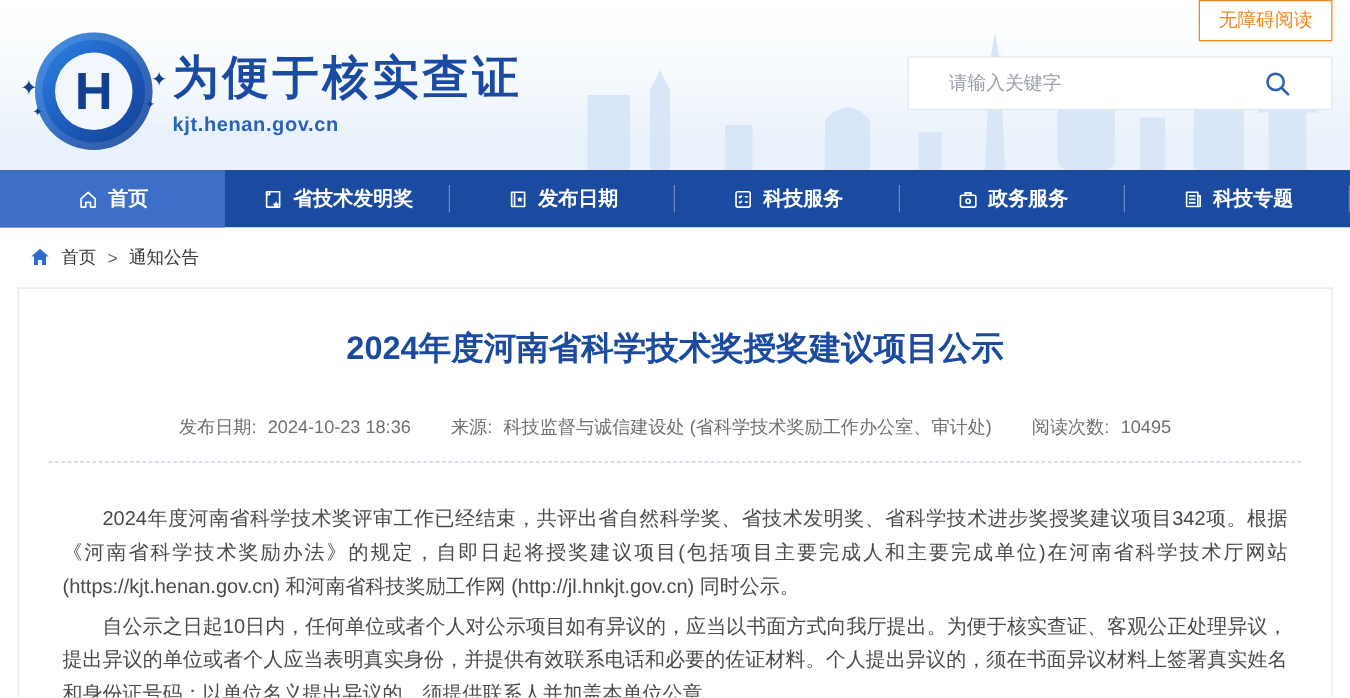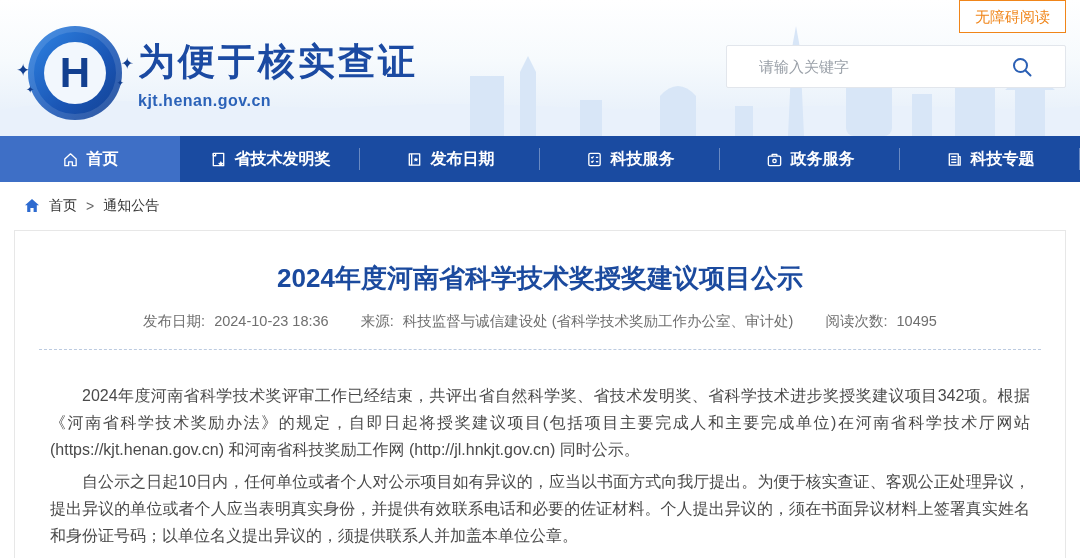--- a/index.html
+++ b/index.html
@@ -88,21 +88,21 @@
   .crumb-link { cursor:pointer; }
   .crumb-sep { color:#666; }
 
   
   .card {
     margin:0 14px; border:1px solid #e7e7e7; border-bottom:none;
     padding:28px 22px 30px; min-height:320px; background:#ffffff;
   }
   .article-title {
     text-align:center; font-size:26px; font-weight:600; color:#1b4a9e;
-    margin:2px 0 16px;
+    margin:2px 0 36px;
   }
   .article-meta {
     text-align:center; font-size:14.5px; color:#6f6f6f; margin-bottom:18px;
   }
   .meta-item { margin:0 14px; }
   .meta-label { margin-right:5px; }
   .meta-sep { border-top:1px dashed #bccbe0; margin:0 2px 24px; }
 
   .article-body { padding:0 13px; }
   .para {

